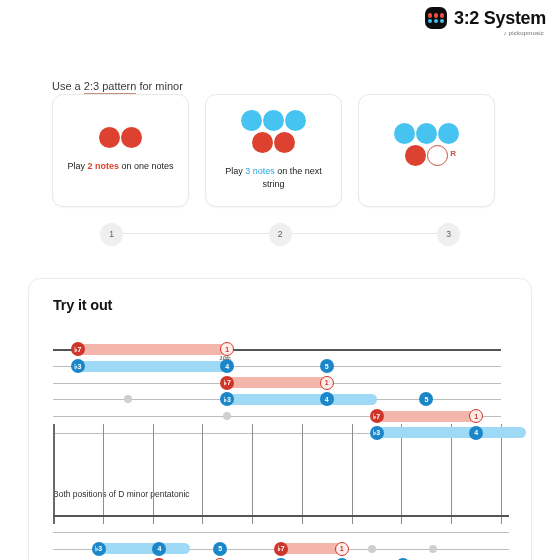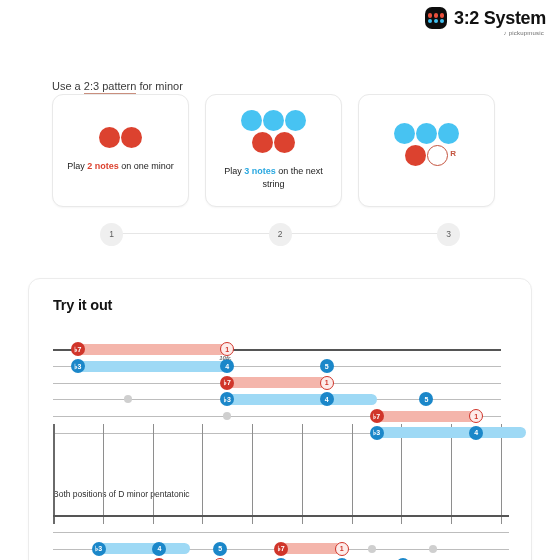--- a/index.html
+++ b/index.html
@@ -65,21 +65,21 @@
     background: transparent; border: 1.3px solid #c4543f; position: relative;
   }
   .rlabel {
     position: absolute; right: -9px; top: 3px;
     font-size: 8px; font-weight: 700; color: #c4543f;
   }
   .cap {
     font-size: 9px; color: #222; text-align: center; line-height: 1.45;
   }
   .cap .red { color: #dc422f; font-weight: 700; }
-  .cap .blue { color: #2aa8e0; font-weight: 700; }
+  .cap .blue { color: #2aa8e0; font-weight: 400; }
 
   
   .stepper {
     position: absolute; left: 100px; top: 222px;
     width: 360px; height: 24px; display: flex;
     align-items: center; justify-content: space-between;
   }
   .step-line {
     position: absolute; left: 12px; right: 12px; top: 11px;
     height: 1px; background: #e6e6e6;
@@ -166,21 +166,21 @@
   </div>
 
   <div class="cards" id="cards">
       <div class="card">
         <div class="dots-wrap">
           <div class="dots-row">
             <span class="bdot red"></span>
             <span class="bdot red"></span>
           </div>
         </div>
-        <div class="cap"><span>Play </span><span class="red">2 notes</span><span> on one minor</span></div>
+        <div class="cap"><span>Play </span><span class="red">2 notes</span><span> on one notes</span></div>
       </div>
       <div class="card">
         <div class="dots-wrap">
           <div class="dots-row">
             <span class="bdot blue"></span>
             <span class="bdot blue"></span>
             <span class="bdot blue"></span>
           </div>
           <div class="dots-row">
             <span class="bdot red"></span>

